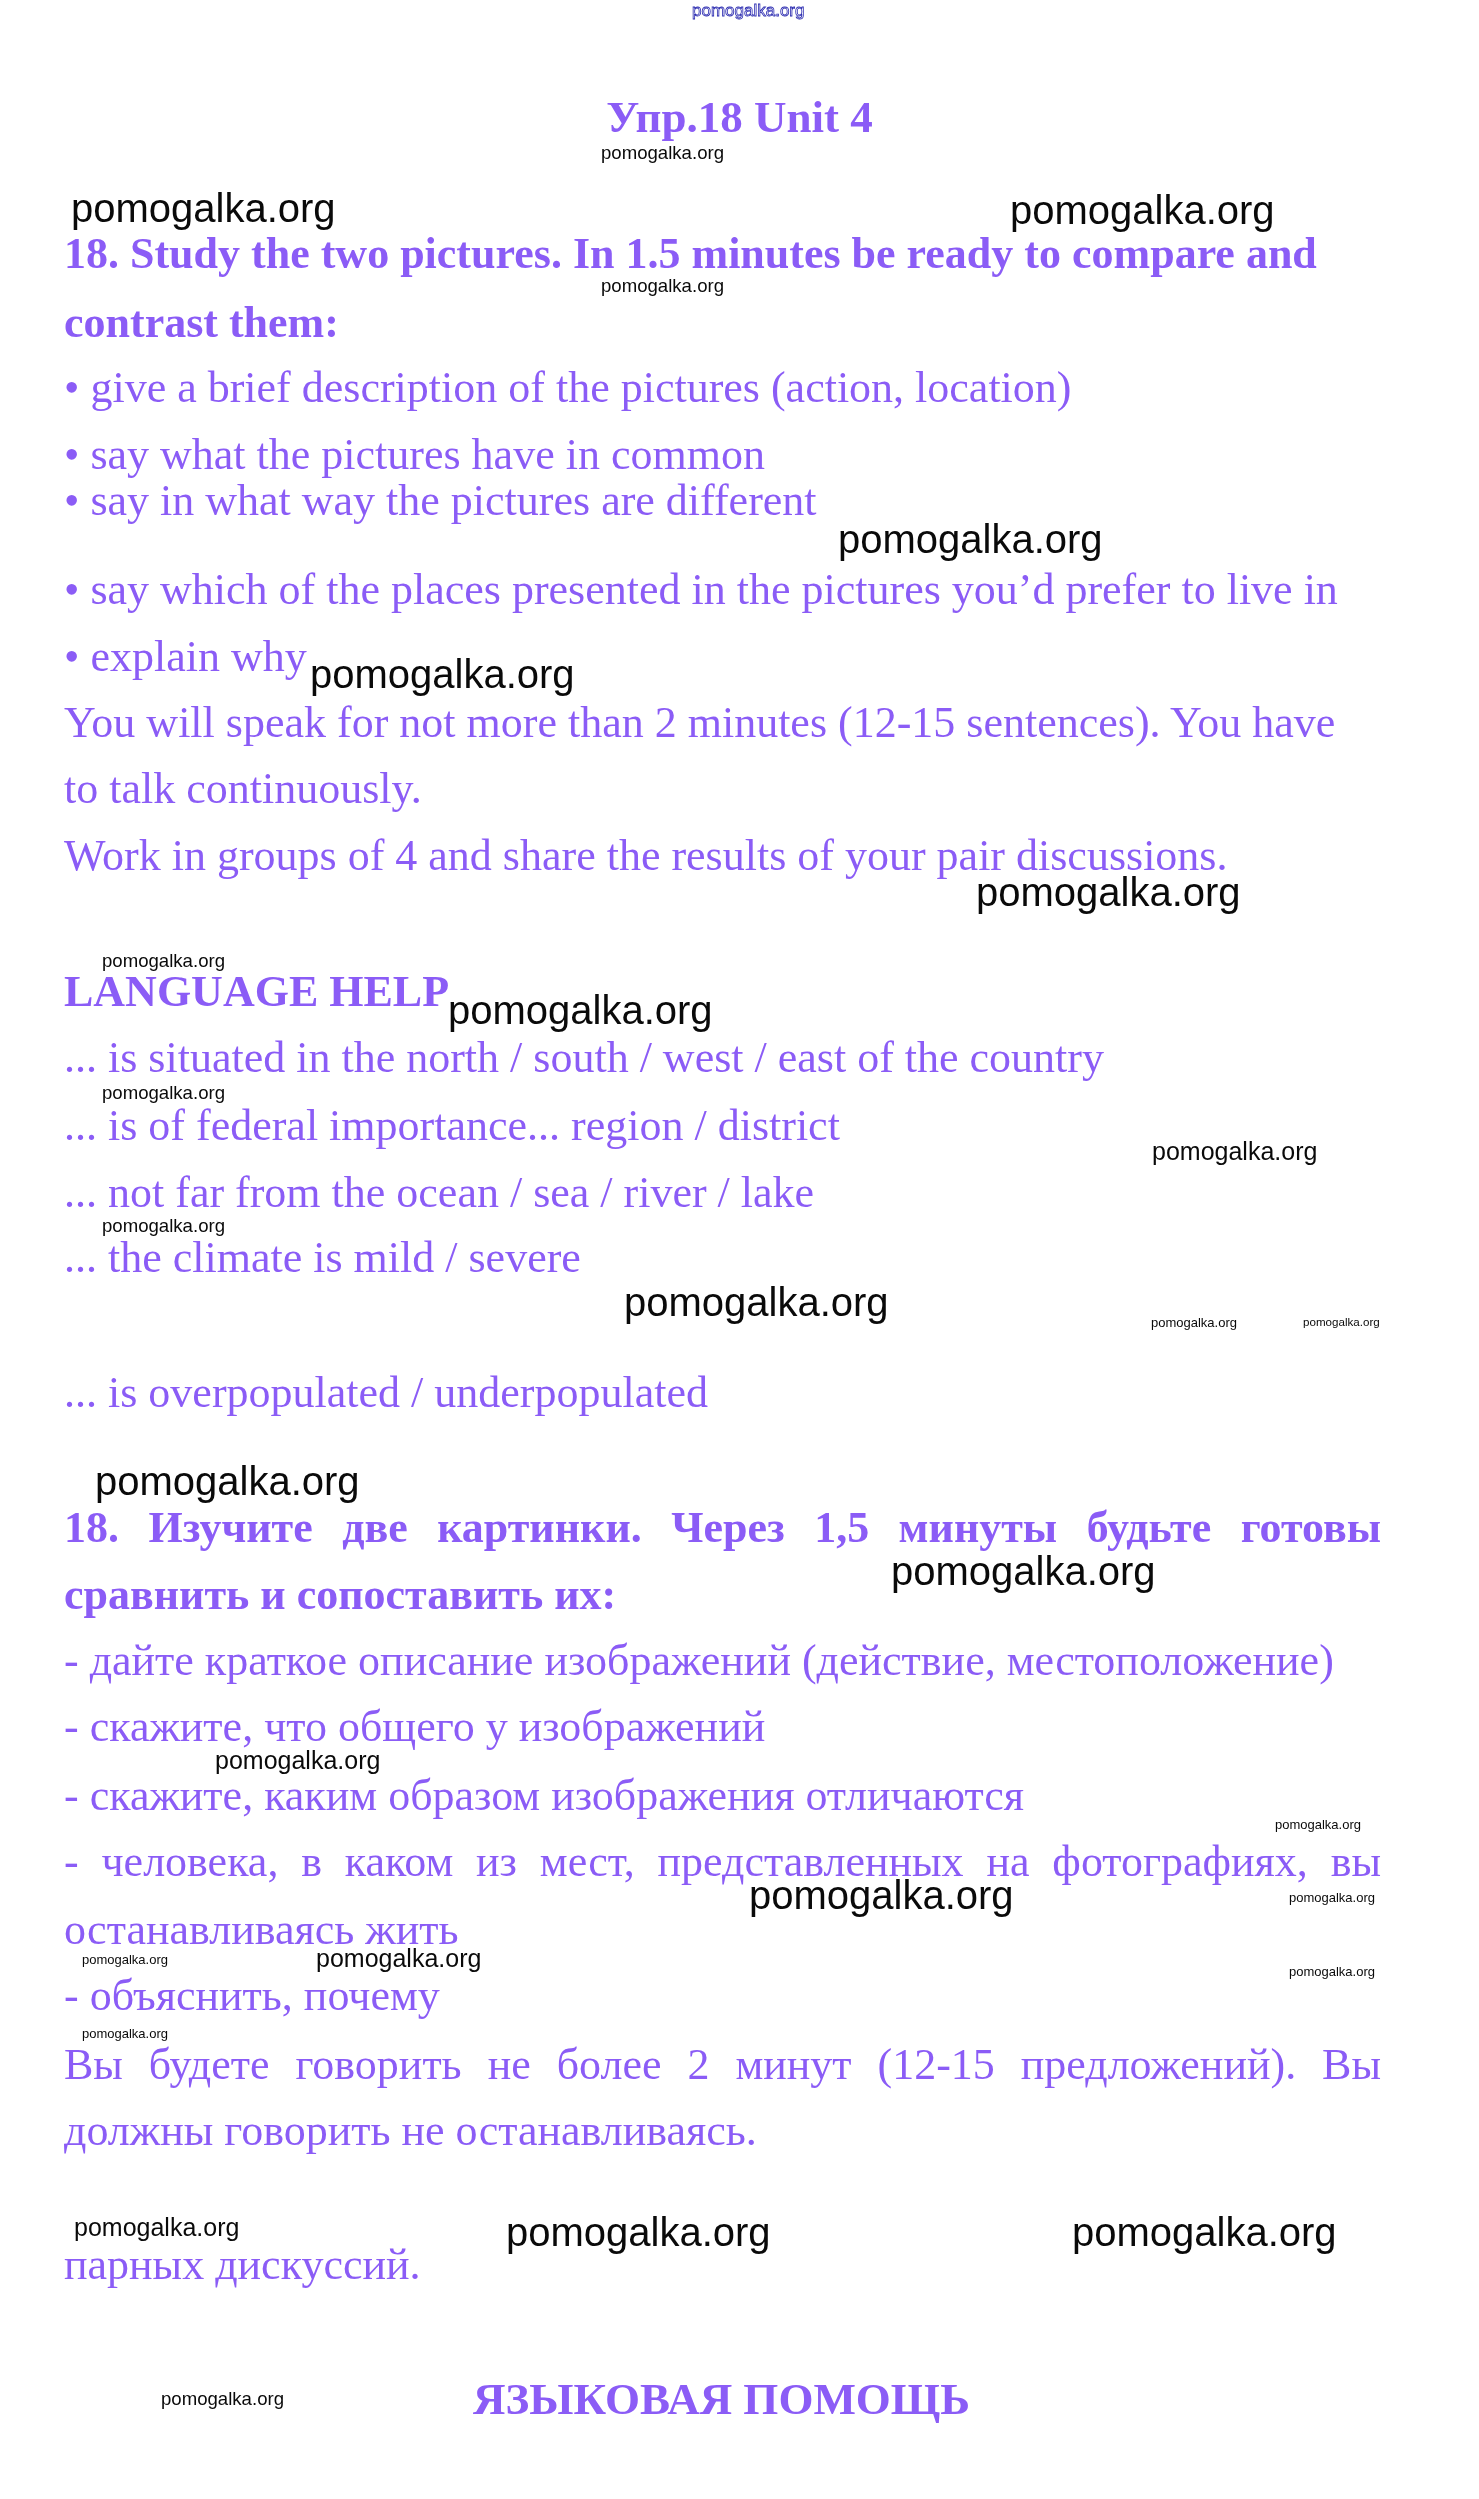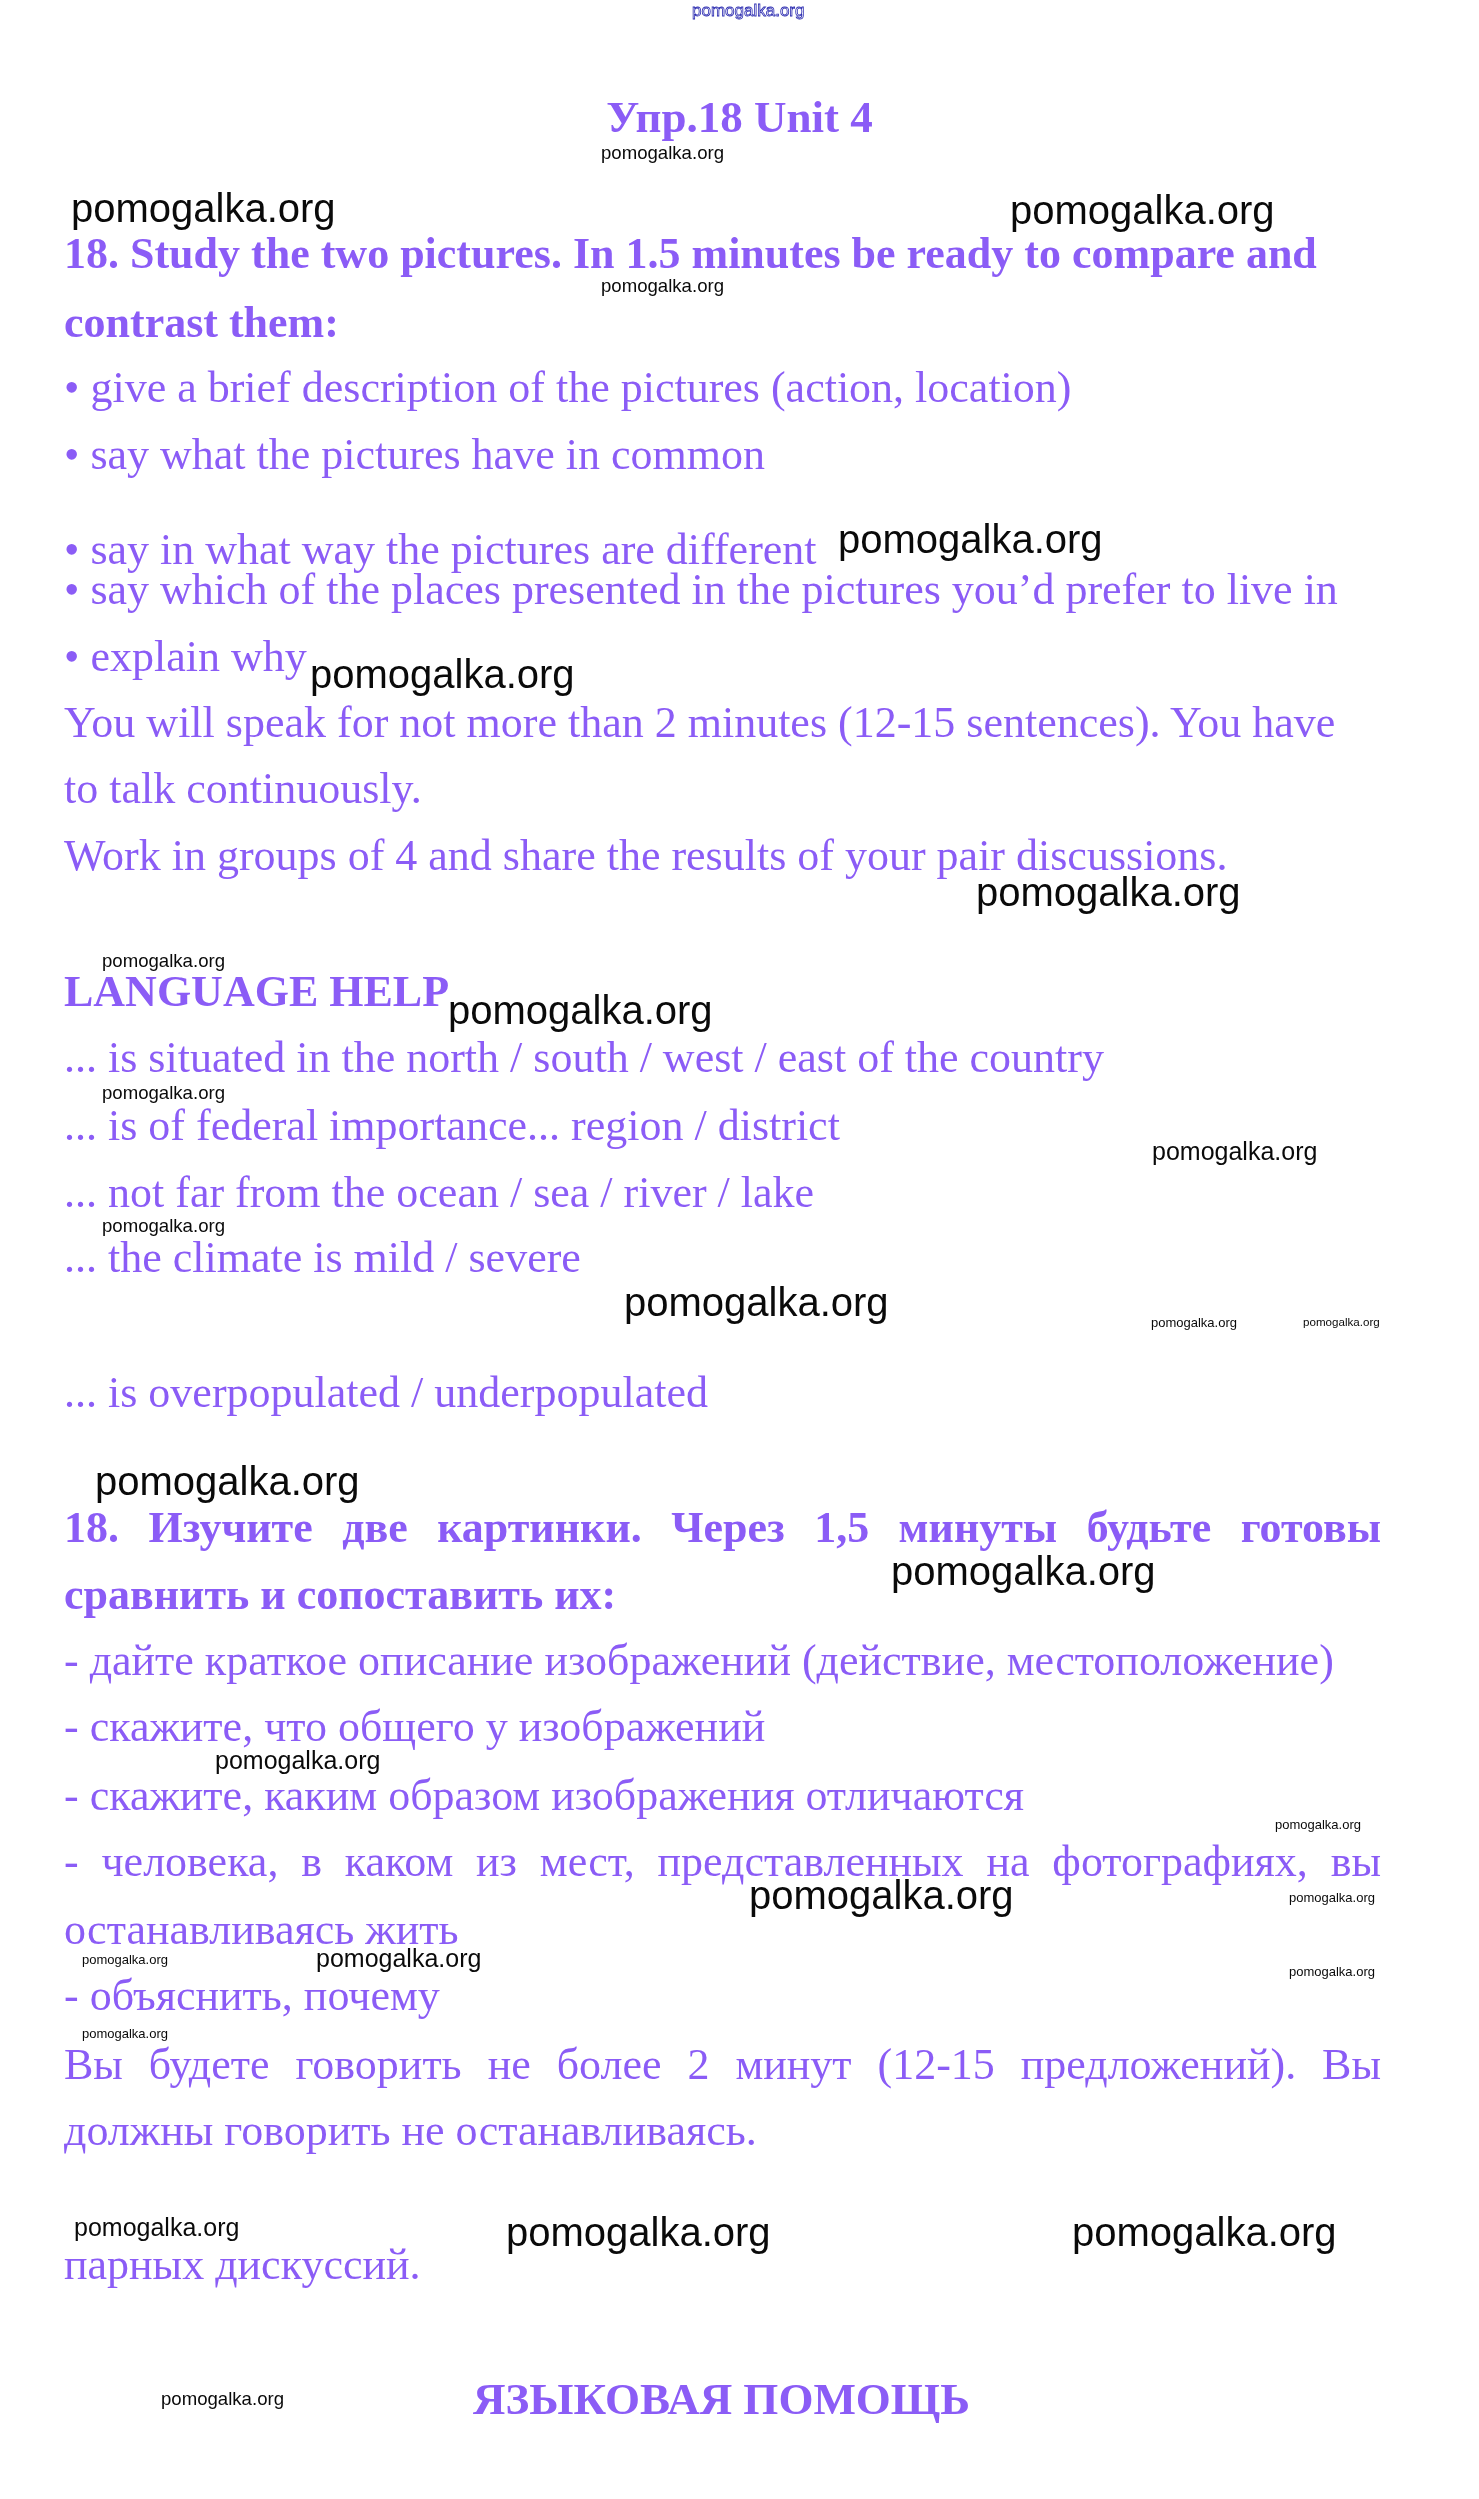--- a/index.html
+++ b/index.html
@@ -30,21 +30,21 @@
 
   <div class="wm wm-xl" style="left:71px; top:188px;">pomogalka.org</div>
   <div class="wm wm-xl" style="left:1010px; top:190px;">pomogalka.org</div>
 
   <div class="line serif bold" style="top:232px;">18. Study the two pictures. In 1.5 minutes be ready to compare and</div>
   <div class="wm wm-sm" style="left:601px; top:277px;">pomogalka.org</div>
   <div class="line serif bold" style="top:301px;">contrast them:</div>
 
   <div class="line serif" style="top:366px;">• give a brief description of the pictures (action, location)</div>
   <div class="line serif" style="top:433px;">• say what the pictures have in common</div>
-  <div class="line serif" style="top:528px;">• say in what way the pictures are different</div>
+  <div class="line serif" style="top:479px;">• say in what way the pictures are different</div>
   <div class="wm wm-xl" style="left:838px; top:519px;">pomogalka.org</div>
   <div class="line serif" style="top:568px;">• say which of the places presented in the pictures you’d prefer to live in</div>
   <div class="line serif" style="top:635px;">• explain why</div>
   <div class="wm wm-xl" style="left:310px; top:654px;">pomogalka.org</div>
 
   <div class="line serif" style="top:701px;">You will speak for not more than 2 minutes (12-15 sentences). You have</div>
   <div class="line serif" style="top:767px;">to talk continuously.</div>
   <div class="line serif" style="top:834px;">Work in groups of 4 and share the results of your pair discussions.</div>
   <div class="wm wm-xl" style="left:976px; top:872px;">pomogalka.org</div>
 

